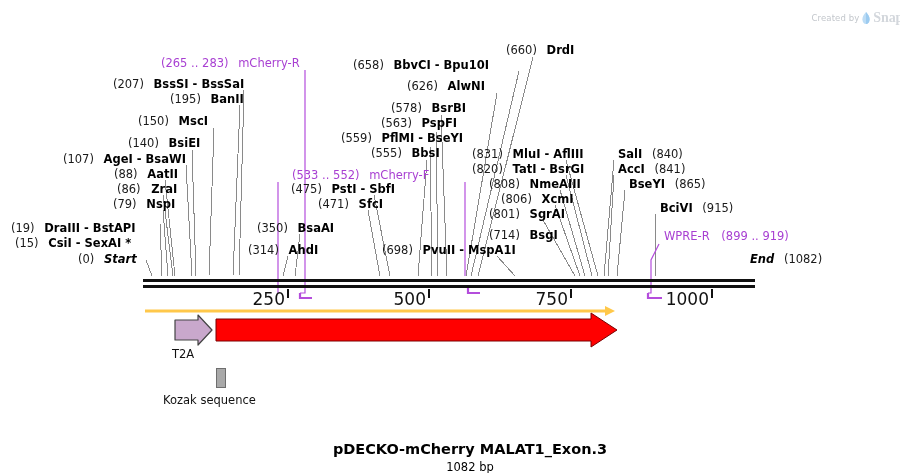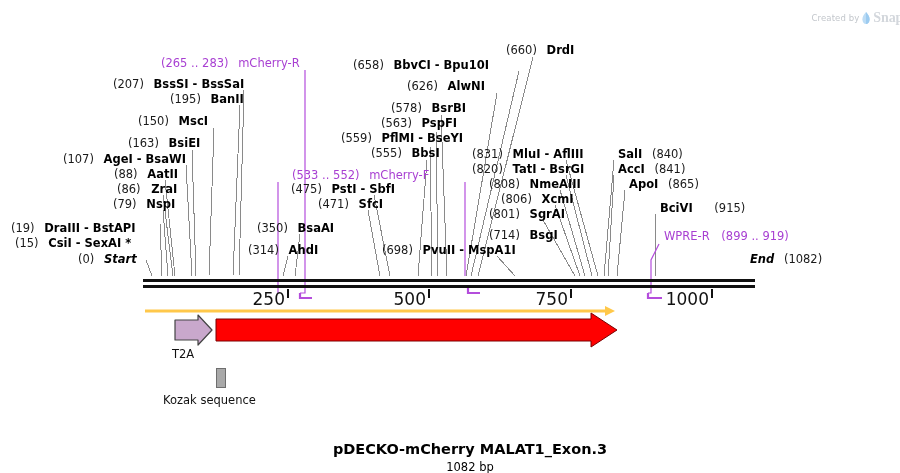--- a/index.html
+++ b/index.html
@@ -137,21 +137,21 @@
   </div>
   <div class="lbl" style="left:170px;top:85px">
     <span class="pos">(195)</span>
     <span class="enz" style="margin-left: 6px; text-align: right;">BanII</span>
   </div>
   <div class="lbl" style="left:138px;top:107px">
     <span class="pos">(150)</span>
     <span class="enz" style="margin-left: 6px;">MscI</span>
   </div>
   <div class="lbl" style="left:128px;top:129px">
-    <span class="pos">(163)</span>
+    <span class="pos">(140)</span>
     <span class="enz" style="margin-left: 6px;">BsiEI</span>
   </div>
   <div class="lbl" style="left:63px;top:145px">
     <span class="pos">(107)</span>
     <span class="enz" style="margin-left: 6px;">AgeI - BsaWI</span>
   </div>
   <div class="lbl" style="left:114px;top:160px">
     <span class="pos">(88)</span>
     <span class="enz" style="margin-left: 6px;">AatII</span>
   </div>
@@ -220,26 +220,26 @@
 
   <div class="lbl" style="left:618px;top:140px">
     <span class="enz">SalI</span>
     <span class="pos" style="margin-left: 6px;">(840)</span>
   </div>
   <div class="lbl" style="left:618px;top:155px">
     <span class="enz">AccI</span>
     <span class="pos" style="margin-left: 6px;">(841)</span>
   </div>
   <div class="lbl" style="left:629px;top:170px">
-    <span class="enz">ApoI</span>
+    <span class="enz">BseYI</span>
     <span class="pos" style="margin-left: 6px;">(865)</span>
   </div>
   <div class="lbl" style="left:660px;top:194px">
     <span class="enz">BciVI</span>
-    <span class="pos" style="margin-left: 18px;">(915)</span>
+    <span class="pos" style="margin-left: 6px;">(915)</span>
   </div>
 
   <div class="lbl purple" style="left:161px;top:49px">
     <span class="pos">(265 .. 283)</span>
     <span class="enz" style="margin-left:6px">mCherry-R</span>
   </div>
   <div class="lbl purple" style="left:292px;top:161px">
     <span class="pos">(533 .. 552)</span>
     <span class="enz" style="margin-left:6px">mCherry-F</span>
   </div>

